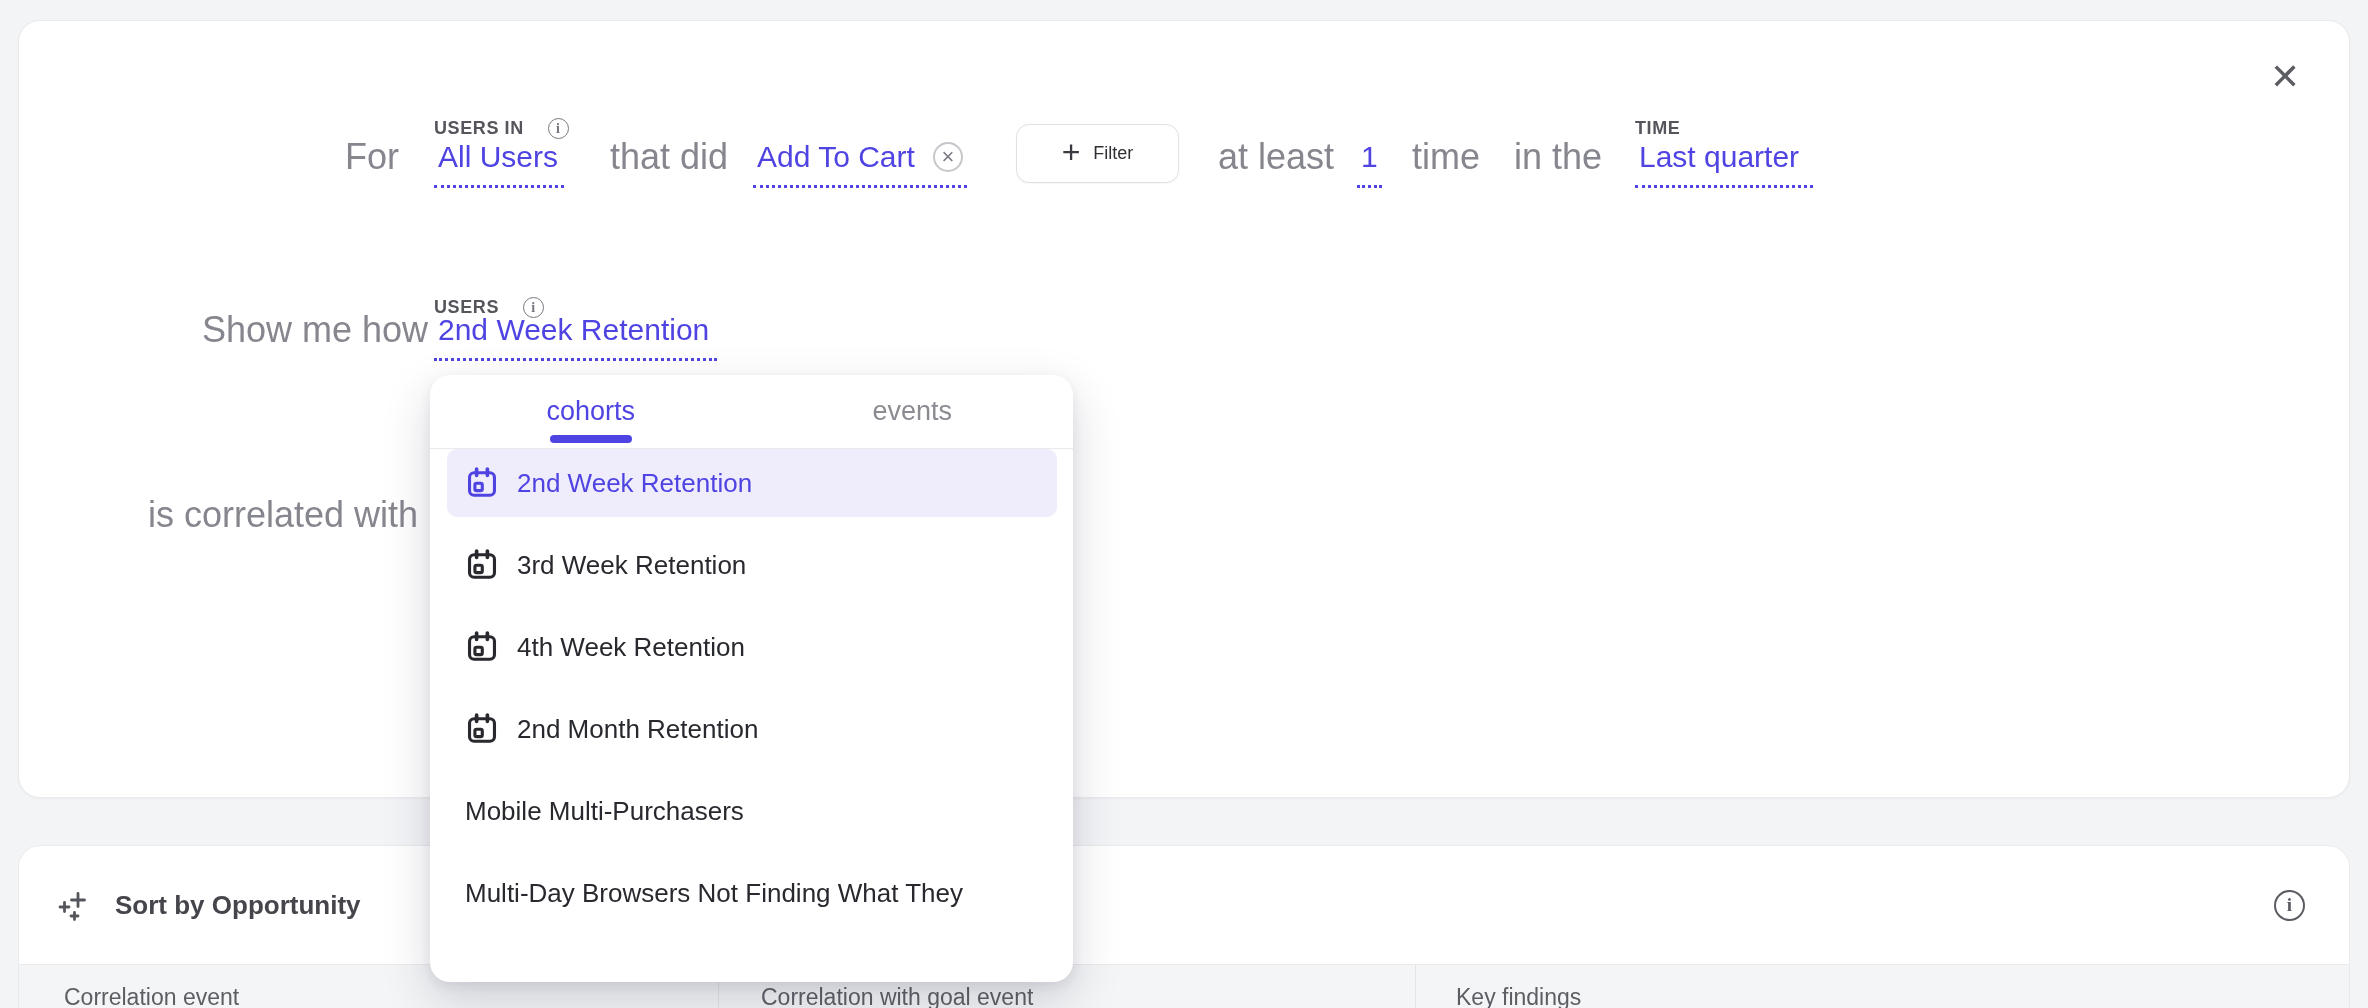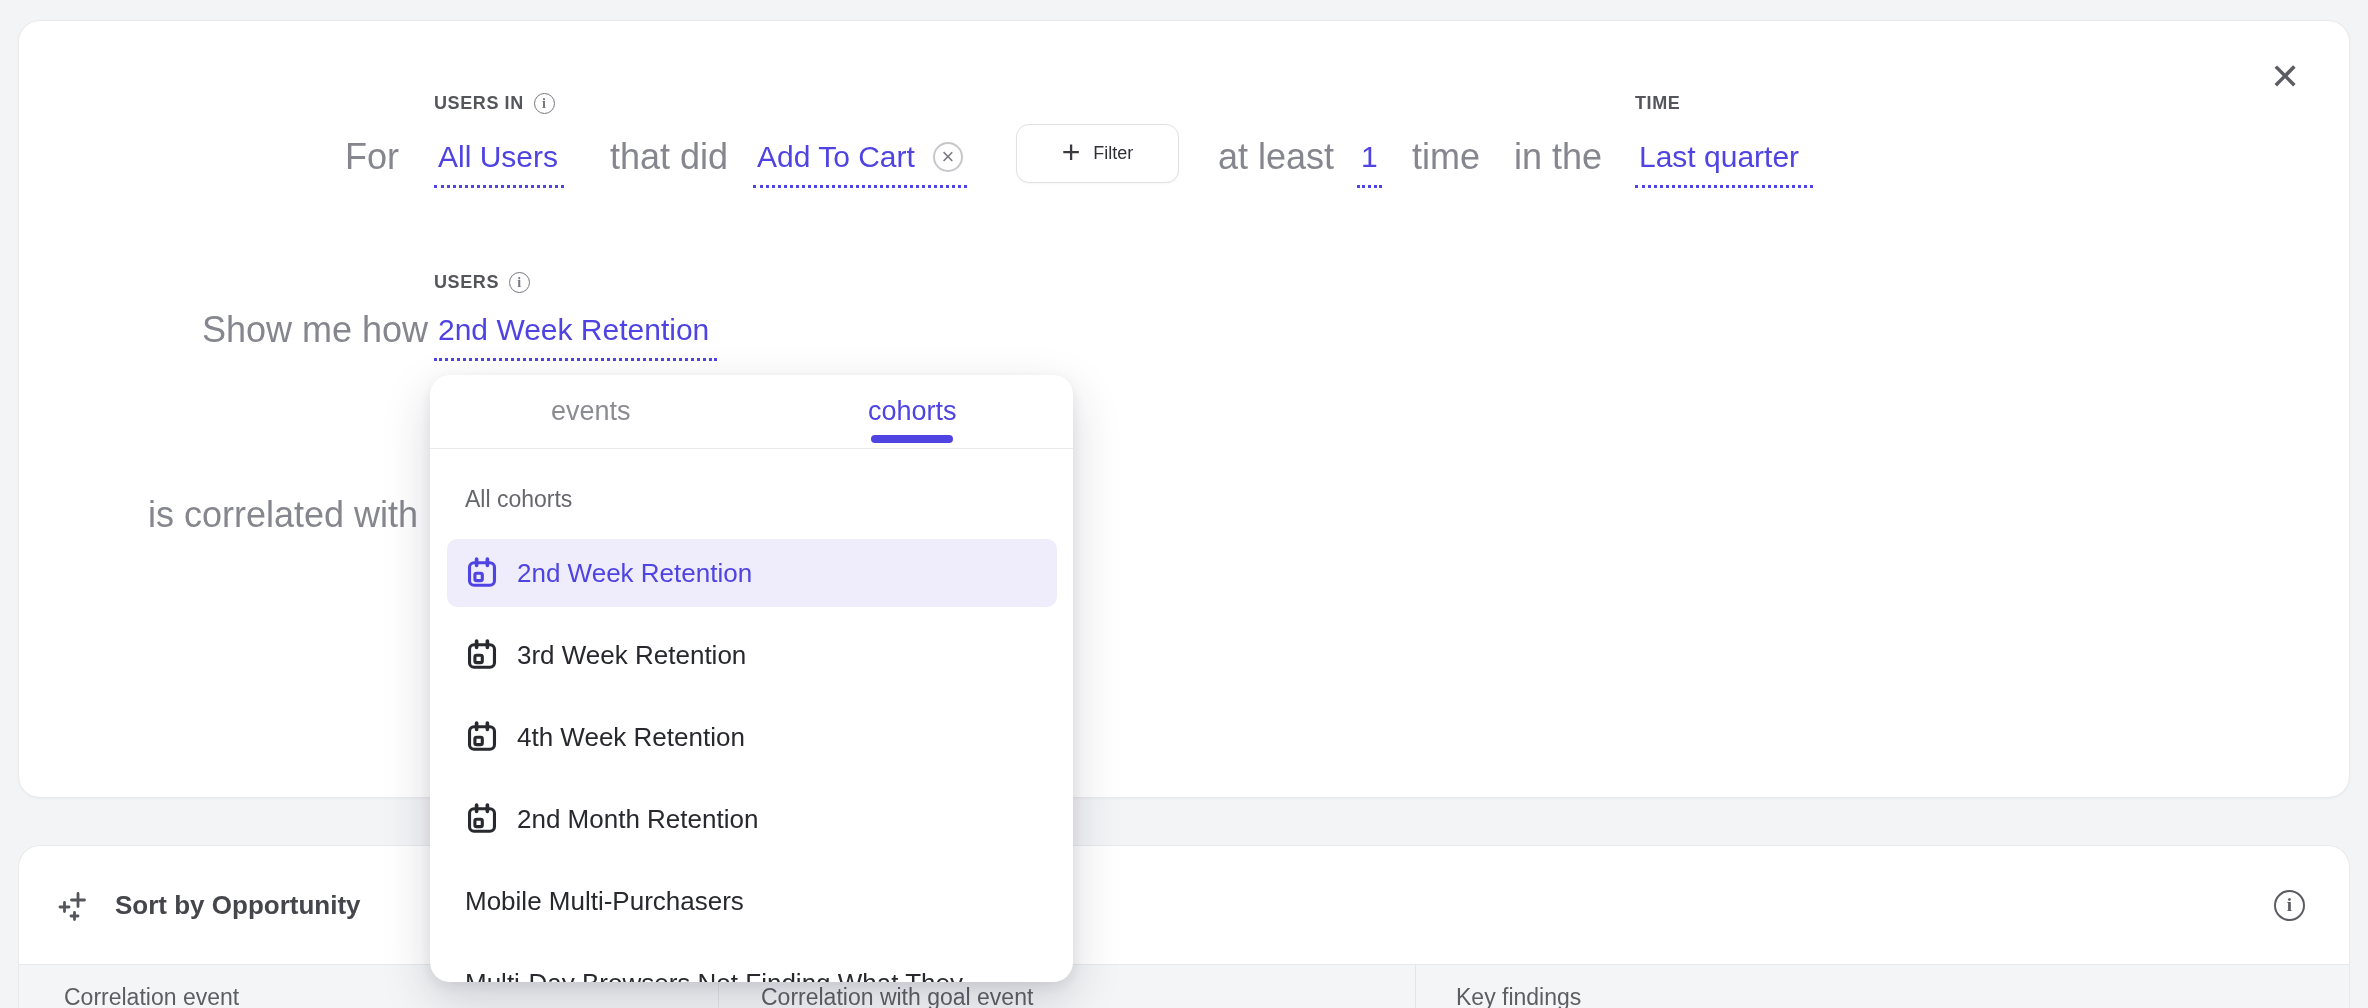--- a/index.html
+++ b/index.html
@@ -17,22 +17,22 @@
   }
   .page{position:absolute; inset:0; overflow:hidden;}
 
   
   .card{position:absolute; background:#fff; border:1px solid var(--border);}
   .query-card{left:18px; top:20px; width:2332px; height:778px; border-radius:22px;
     box-shadow:0 1px 3px rgba(20,20,40,.04);}
   .close{position:absolute; left:2240px; top:30px; width:52px; height:52px;
     display:flex; align-items:center; justify-content:center;
     font-size:36px; font-weight:400; color:#5c5d63; cursor:pointer;}
-  .field-label{position:absolute; display:flex; align-items:center; gap:10px;
-    font-size:18px; font-weight:700; letter-spacing:.6px; color:var(--label-text);}
+  .field-label{position:absolute; display:flex; align-items:center; gap:24px;
+    font-size:18px; font-weight:700; letter-spacing:.6px; color:var(--label-text);margin-top:25px;}
   .info-icon{width:21px; height:21px; border:1.8px solid var(--icon-gray); color:var(--icon-gray);
     border-radius:50%; display:inline-flex; align-items:center; justify-content:center;
     font:700 14px "Liberation Serif", serif; cursor:pointer;}
   .word{position:absolute; font-size:36px; line-height:36px; color:var(--muted-text); white-space:nowrap;}
   .ufield{position:absolute; font-size:30px; line-height:36px; font-weight:500; color:var(--accent);
     padding:0 4px 10px; border-bottom:3px dotted var(--accent); white-space:nowrap;
     display:flex; align-items:center; gap:12px; cursor:pointer;}
   .remove-icon{width:30px; height:30px; border:2px solid #c6c7cb; color:#7b7c83; border-radius:50%;
     display:inline-flex; align-items:center; justify-content:center;
     font-size:22px; line-height:1; margin-left:6px; cursor:pointer;}
@@ -157,30 +157,29 @@
     </div>
     <div class="thead">
       <div class="th th-1">Correlation event</div>
       <div class="th th-2">Correlation with goal event</div>
       <div class="th th-3">Key findings</div>
     </div>
   </section>
 
   <div class="dropdown">
     <div class="dd-tabs">
-      <div class="dd-tab">
-        <span>events</span>
-      </div>
       <div class="dd-tab active">
         <span>cohorts</span>
         <span class="tab-bar"></span>
       </div>
-    </div>
-
-    <div class="dd-section-label">All cohorts</div>
+      <div class="dd-tab">
+        <span>events</span>
+      </div>
+    </div>
+
 
     <div class="dd-list">
 
       <div class="dd-item selected">
         <span class="cal-icon">
           <svg viewBox="0 0 24 24" fill="none" stroke="currentColor">
             <rect x="3.2" y="4.8" width="17.6" height="15.8" rx="3.2" stroke-width="2.2"></rect>
             <path d="M8.2 2.2 v4.4 M15.8 2.2 v4.4" stroke-width="2.6" stroke-linecap="round"></path>
             <rect x="7" y="12.2" width="5.2" height="5.2" rx="1.2" stroke-width="2.2"></rect>
           </svg>

